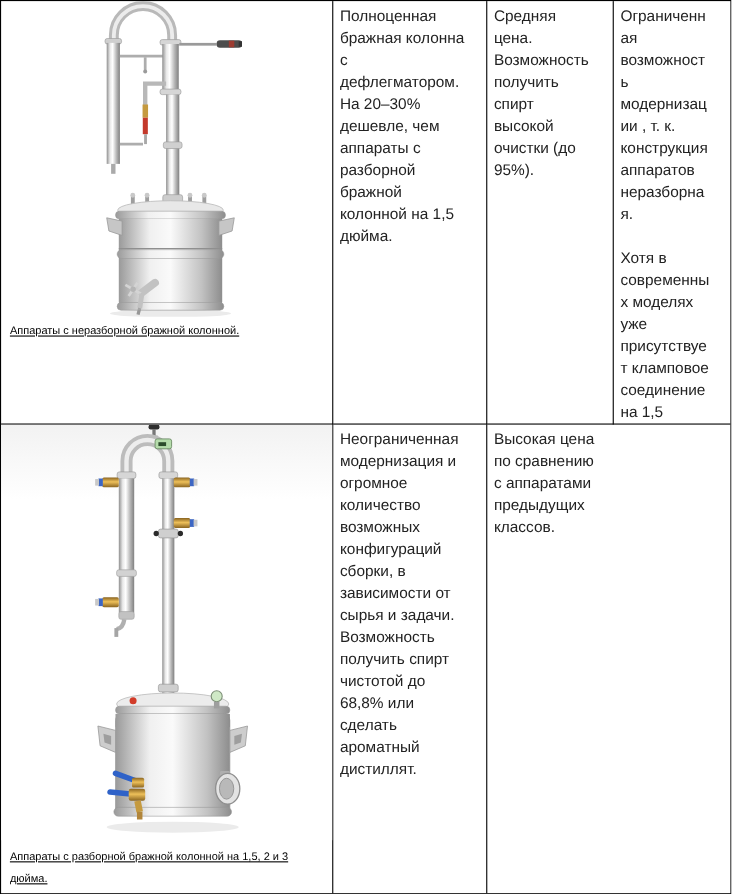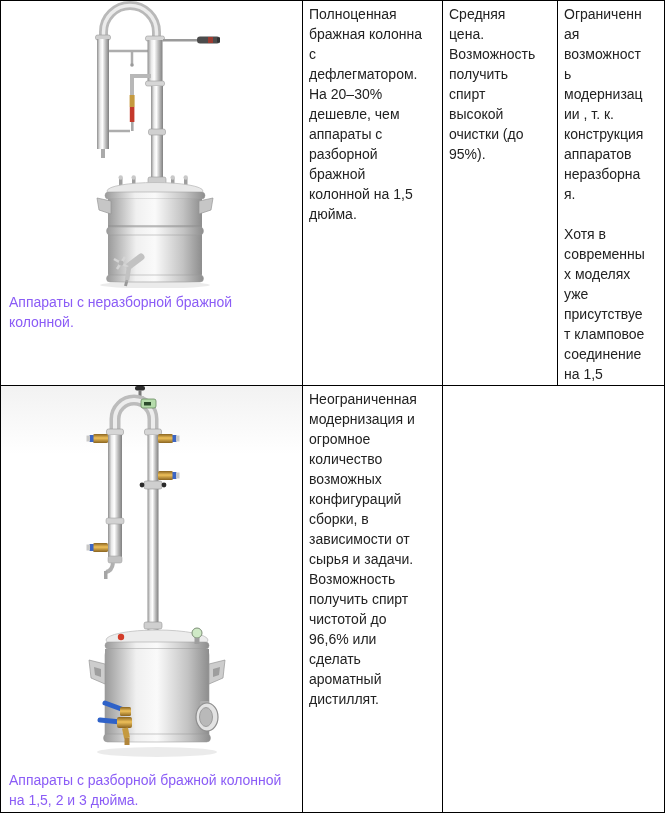--- a/index.html
+++ b/index.html
@@ -12,21 +12,21 @@
   }
   .cell{border-right:1px solid #000;border-bottom:1px solid #000;box-sizing:border-box;overflow:hidden;}
   .last-col{border-right:none;}
   .last-row{border-bottom:none;}
   .txt{
     padding:3px 17px 3px 6px;font-size:14px;line-height:20px;color:#222;
     white-space:pre-wrap;overflow-wrap:break-word;word-break:break-word;
   }
   .img-cell{padding:0;display:block;}
   .img-cell svg{display:block;}
-  .caption{padding:0 8px;font-size:14px;line-height:20px;color:#8b5cf6;margin-top:4px;}
+  .caption{padding:0 8px;font-size:10px;line-height:20px;color:#000000;margin-top:4px;text-decoration:underline;}
   .caption2{margin-top:6px;}
 </style>
 </head>
 <body>
 
 <div class="tbl">
 
   <div class="cell img-cell">
     <svg width="302" height="287" viewBox="0 0 302 287">
       <defs>
@@ -208,15 +208,16 @@
       <g>
         <rect x="199" y="315" width="9" height="5" rx="1" fill="#aeaeae"></rect>
         <ellipse cx="206" cy="331" rx="11" ry="14" fill="#e3e3e3" stroke="#8f8f8f" stroke-width="1.2"></ellipse>
         <ellipse cx="205" cy="331" rx="6.5" ry="9.5" fill="#b9b9b9" stroke="#8f8f8f" stroke-width="0.8"></ellipse>
       </g>
       <ellipse cx="156" cy="366" rx="60" ry="5" fill="#000" opacity="0.08"></ellipse>
     </svg>
     <div class="caption caption2">Аппараты с разборной бражной колонной на 1,5, 2 и 3 дюйма.</div>
   </div>
 
-  <div class="cell txt last-row">Неограниченная модернизация и огромное количество возможных конфигураций сборки, в зависимости от сырья и задачи. Возможность получить спирт чистотой до 96,6% или сделать ароматный дистиллят.</div>
+  <div class="cell txt last-row">Неограниченная модернизация и огромное количество возможных конфигураций сборки, в зависимости от сырья и задачи. Возможность получить спирт чистотой до 68,8% или сделать ароматный дистиллят.</div>
+  <div class="cell txt last-col last-row">Высокая цена по сравнению с аппаратами предыдущих классов.</div>
 
 </div>
 
 </body></html>

